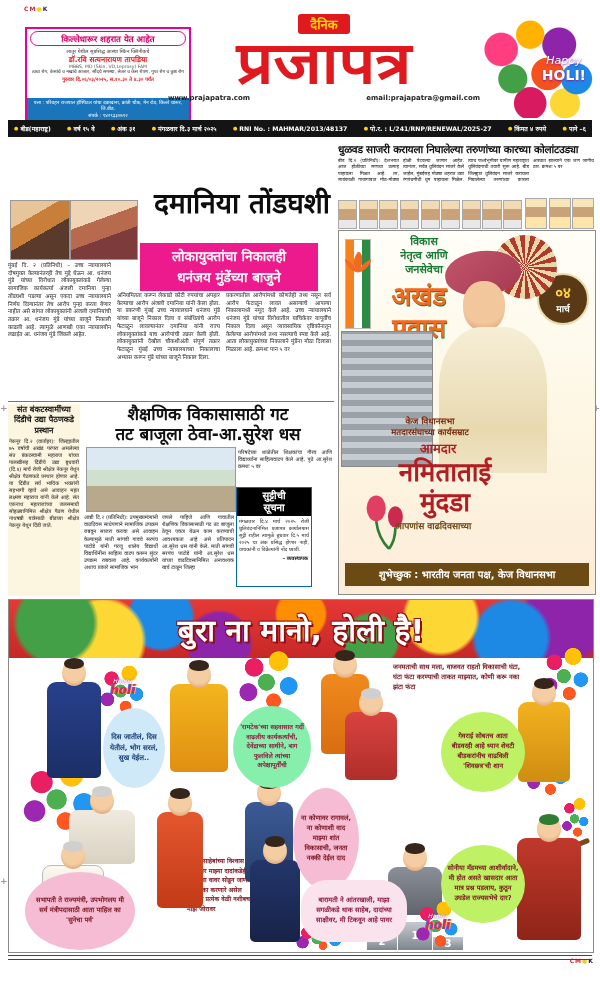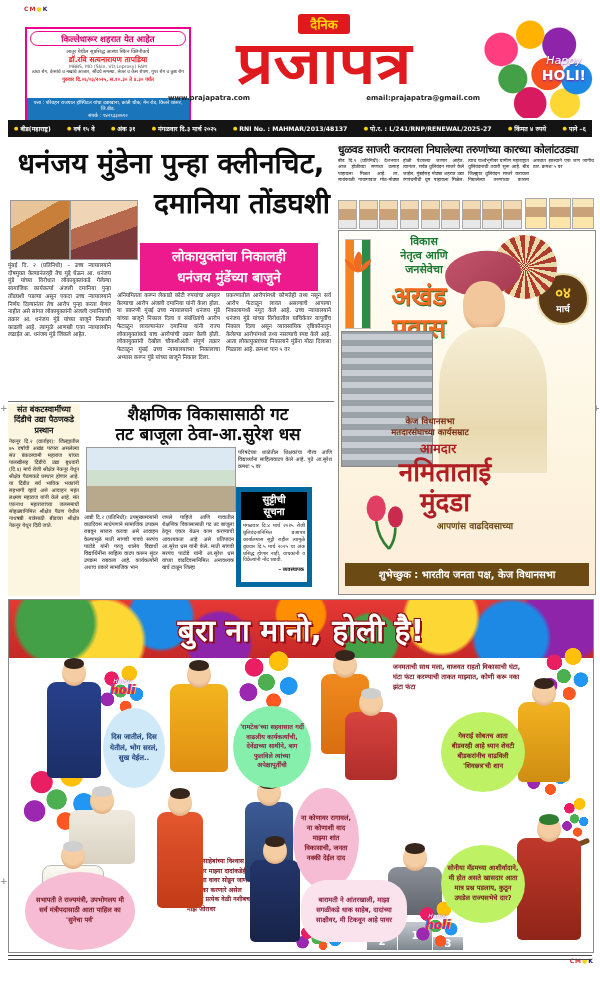--- a/index.html
+++ b/index.html
@@ -53,21 +53,21 @@
   .pol{width:18px;height:27px;background:linear-gradient(180deg,#f2dab4 0 30%,#caa27a 30% 70%,#e8e8e8 70%);border:0.5px solid #aaa}
   .pol2{width:21px;height:29px;background:linear-gradient(180deg,#f9e6b8 0 28%,#caa27a 28% 62%,#fde4a8 62%),
         radial-gradient(circle at 30% 90%,#ff8fb3 3px,transparent 4px);border:0.5px solid #aaa}
   
   .bjpad{border:1px solid #8a8a8a;background:linear-gradient(180deg,#fffef8 0%,#fdf6e2 55%,#fcecd8 100%);overflow:hidden}
   .bjp-green{color:#1b7a33;font-weight:900;text-align:center;font-size:11px;line-height:1.25}
   .bjp-orange{color:#f26a21;font-weight:900;text-align:center;font-size:26px;line-height:1.05;text-shadow:0.5px 0.5px 0 #1b7a33}
   .datebadge{border-radius:50%;background:#5a3a16;border:2px solid #e8d9a8;text-align:center;color:#fff}
   .maroon-sm{color:#7b2d12;font-weight:900;text-align:center;font-size:8.5px}
   .adname{color:#b01e23;font-weight:900;text-align:center}
-  .wish1{color:#6b4a14;font-weight:bold;text-align:center;font-size:9px}
+  .wish1{color:#6b4a14;font-weight:bold;font-size:9px}
   .wish2{color:#8a6a1f;font-weight:900;font-style:italic;text-align:center;font-size:14px}
   .adfooter{background:#6b4a14;color:#fff;font-weight:900;text-align:center;font-size:10px;line-height:23px}
   .flag{background:linear-gradient(90deg,#f58220 0 8px,#fff 8px 16px,#2e8b46 16px 24px);border:0.5px solid #bbb}
   .bld{background:
        repeating-linear-gradient(0deg,#9aa2a8 0 6px,#c6ccd1 6px 12px),
        linear-gradient(180deg,#d7dcdf,#8f979d);border:0.5px solid #888}
   
   .holibox{border:1px solid #8a8a8a;background:#fff;overflow:hidden}
   .banner{background:
     radial-gradient(circle at 8% 40%,#43a047 0 7%,transparent 8%),
@@ -161,21 +161,20 @@
     <span class="info-item">बीड(महाराष्ट्र)</span>
     <span class="info-item">वर्ष १५ वे</span>
     <span class="info-item">अंक ३१</span>
     <span class="info-item">मंगळवार दि.३ मार्च २०२५</span>
     <span class="info-item">RNI No. : MAHMAR/2013/48137</span>
     <span class="info-item">पो.र. : L/241/RNP/RENEWAL/2025-27</span>
     <span class="info-item">किंमत ४ रुपये</span>
     <span class="info-item">पाने –६</span>
   </div>
 
-  <div class="abs lead-h" style="left:8px;top:146px;width:326px;text-align:center">धनंजय मुंडेना पुन्हा क्लीनचिट,</div>
   <div class="abs lead-h" style="left:8px;top:186px;width:322px;text-align:right">दमानिया तोंडघशी</div>
   <div class="abs photo" style="left:10px;top:200px;width:58px;height:58px;background:linear-gradient(150deg,#e7c49a 0 30%,#c77f3a 30% 55%,#5a3a2a 55%)"></div>
   <div class="abs photo" style="left:70px;top:200px;width:66px;height:58px;background:linear-gradient(160deg,#efd5b5 0 35%,#b86a4e 35% 60%,#7d3b3b 60%)"></div>
   <div class="abs pinkbox" style="left:140px;top:243px;width:178px;height:45px">
     <div>लोकायुक्तांचा निकालही</div>
     <div>धनंजय मुंडेंच्या बाजुने</div>
   </div>
   <div class="abs bodytxt jt" style="left:8px;top:262px;width:103px;height:136px;overflow:hidden">मुंबई दि. २ (प्रतिनिधी) – उच्च न्यायालयाने दोषमुक्त केल्यानंतरही तेच मुद्दे घेऊन आ. धनंजय मुंडे यांच्या विरोधात लोकायुक्तांकडे गेलेल्या सामाजिक कार्यकर्त्या अंजली दमानिया पुन्हा तोंडघशी पडल्या असून एकदा उच्च न्यायालयाने निर्णय दिल्यानंतर तेच आरोप पुन्हा करता येणार नाहीत असे सांगत लोकायुक्तांनी अंजली दमानियांची तक्रार आ. धनंजय मुंडे यांच्या बाजूने निकाली काढली आहे. त्यामुळे आणखी एका न्यायालयीन लढाईत आ. धनंजय मुंडे जिंकले आहेत.</div>
   <div class="abs bodytxt jt" style="left:117px;top:292px;width:103px;height:107px;overflow:hidden">अनियमितता करून लेकाडो कोटी रुपयांचा अपहार केल्याचा आरोप अंजली दमानिया यांनी केला होता. या प्रकरणी मुंबई उच्च न्यायालयाने धनंजय मुंडे यांच्या बाजूने निकाल दिला व संबंधितांचे आरोप फेटाळून लावल्यानंतर दमानिया यांनी राज्य लोकायुक्तांकडे याच आरोपांची तक्रार केली होती. लोकायुक्तांनी देखील चौकशीअंती संपूर्ण तक्रार फेटाळून मुंबई उच्च न्यायालयाच्या निकालाचा अभ्यास करून मुंडे यांच्या बाजूने निकाल दिला.</div>
   <div class="abs bodytxt jt" style="left:226px;top:292px;width:105px;height:107px;overflow:hidden">प्रकरणातील आरोपांमध्ये कोणतेही तथ्य नसून सर्व आरोप फेटाळून लावत असल्याचे आपल्या निकालामध्ये नमूद केले आहे. उच्च न्यायालयाने धनंजय मुंडे यांच्या विरोधातील याचिकेवर यापूर्वीच निकाल दिला असून व्यावसायिक दृष्टिकोनातून केलेल्या आरोपांमध्ये तथ्य नसल्याचे स्पष्ट केले आहे. आता लोकायुक्तांच्या निकालाने मुंडेंना मोठा दिलासा मिळाला आहे.  क्रमशः पान ५ वर</div>
@@ -189,21 +188,21 @@
 
   <div class="abs smallhead" style="left:84px;top:404px;width:248px;font-size:17px;line-height:1.2">
     <div>शैक्षणिक विकासासाठी गट</div>
     <div>तट बाजूला ठेवा-आ.सुरेश धस</div>
   </div>
   <div class="abs photo" style="left:86px;top:447px;width:148px;height:63px;background:linear-gradient(180deg,#dce9f2 0 35%,#cfe0cf 35% 60%,#b8a98c 60%),repeating-linear-gradient(90deg,rgba(255,255,255,0.55) 0 4px,rgba(120,120,120,0.25) 4px 8px)"></div>
   <div class="abs bodytxt jt" style="left:238px;top:449px;width:94px;height:34px;font-size:5.2px;overflow:hidden">परिषदेच्या शाळेतील शिक्षकांचा गौरव आणि विद्यार्थ्यांना साहित्यवाटप केले आहे. पुढे आ.सुरेश  क्रमशः ५ वर</div>
   <div class="abs bodytxt jt" style="left:84px;top:514px;width:74px;height:82px;font-size:5.2px;overflow:hidden">आष्टी दि.२ (प्रतिनिधी): उपमुख्यमंत्र्यांनी वाढदिवस साधेपणाने सामाजिक उपक्रम राबवून साजरा करावा असे आवाहन केल्यामुळे माती सांगवी गावचे सरपंच पाटोडे यांनी गरजू शालेय विद्यार्थी विद्यार्थिनींना साहित्य वाटप करून सुंदर उपक्रम राबवला आहे. कार्यकर्त्यांनी अशाच प्रकारे सामाजिक भान</div>
   <div class="abs bodytxt jt" style="left:162px;top:514px;width:72px;height:82px;font-size:5.2px;overflow:hidden">जपले पाहिजे आणि गावातील शैक्षणिक विकासासाठी गट तट बाजूला ठेवून एकत्र येऊन काम करण्याची आवश्यकता आहे असे प्रतिपादन आ.सुरेश धस यांनी केले. माती सांगवी सरपंच पाटोडे यांनी आ.सुरेश धस यांच्या वाढदिवसानिमित्त अनावश्यक खर्च टाळून जिल्हा</div>
 
-  <div class="abs" style="left:236px;top:487px;width:76px;height:100px;border:5px solid #0369a1;box-sizing:border-box;background:#fff">
+  <div class="abs" style="left:236px;top:487px;width:76px;height:100px;border:1px solid #0369a1;box-sizing:border-box;background:#fff">
     <div class="notice-hd">
       <div>सुट्टीची</div>
       <div>सूचना</div>
     </div>
     <div class="bodytxt jt" style="font-size:5px;padding:2px">मंगळवार दि.४ मार्च २०२५ रोजी धुलिवंदनानिमित्त प्रजापत्र कार्यालयास सुट्टी राहील त्यामुळे बुधवार दि.५ मार्च २०२५ चा अंक प्रसिद्ध होणार नाही, वाचकांनी व विक्रेत्यांनी नोंद घ्यावी.</div>
     <div style="font-size:5.2px;font-weight:bold;text-align:right;padding-right:3px">– व्यवस्थापक</div>
   </div>
 
   <div class="abs" style="left:338px;top:142px;width:258px;font-size:10.5px;font-weight:900;letter-spacing:-0.3px;white-space:nowrap;overflow:hidden">धुळवड साजरी करायला निघालेल्या तरुणांच्या कारच्या कोलांटउड्या</div>
   <div class="abs" style="left:338px;top:158px;width:256px;height:38px;column-count:4;column-gap:4px;font-size:4.7px;line-height:1.35;color:#222;text-align:justify;overflow:hidden">

